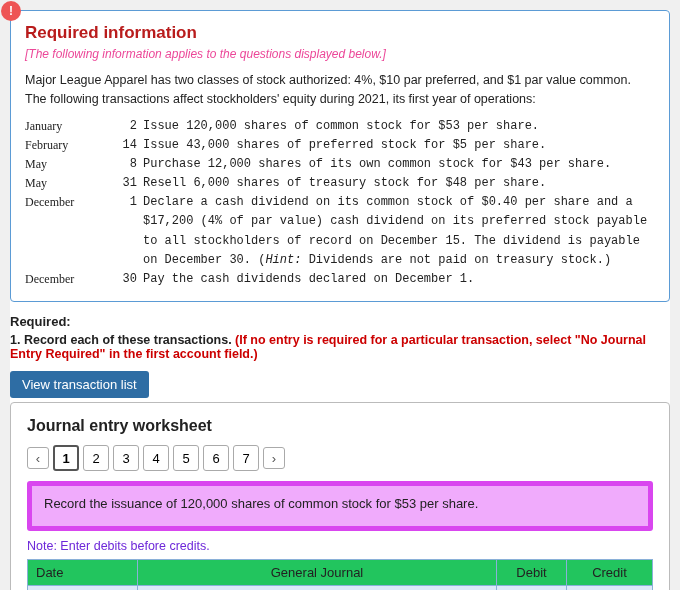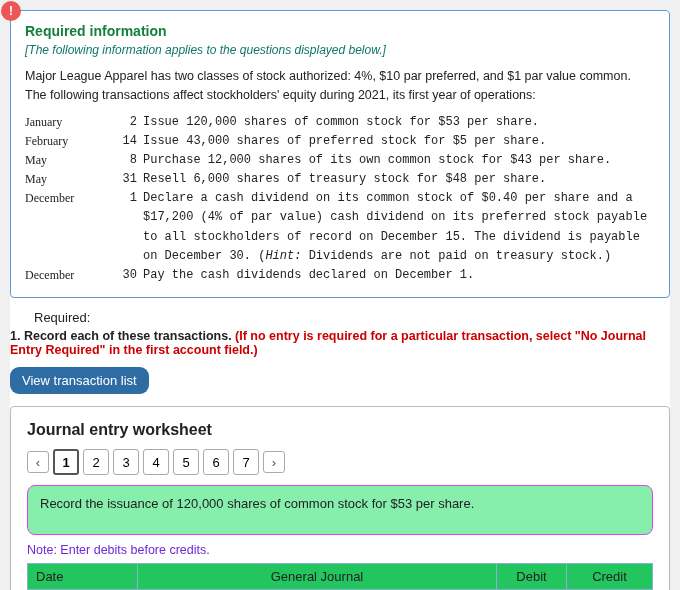--- a/index.html
+++ b/index.html
@@ -34,27 +34,27 @@
       border-radius: 50%;
       width: 20px;
       height: 20px;
       display: flex;
       align-items: center;
       justify-content: center;
       font-weight: bold;
       font-size: 12px;
     }
     .info-title {
-      color: #15803d;
-      font-weight: bold;
-      font-size: 14px;
+      color: #b91c1c;
+      font-weight: bold;
+      font-size: 17px;
       margin-bottom: 4px;
     }
     .info-subtitle {
-      color: #0f766e;
+      color: #ec4899;
       font-style: italic;
       font-size: 12px;
       margin-bottom: 10px;
     }
     .info-body {
       font-size: 12.5px;
       line-height: 1.5;
       margin-bottom: 8px;
     }
     .transactions-table {
@@ -79,42 +79,41 @@
     .trans-col-desc {
       flex: 1;
     }
 
     
     .required-section {
       margin-bottom: 10px;
       font-size: 13px;
     }
     .required-title {
-      font-weight: normal;
+      font-weight: bold;
       margin-bottom: 4px;
-      margin-left: 24px;
     }
     .required-note {
       font-size: 12.5px;
     }
     .required-note .highlight {
       color: #c00;
       font-weight: bold;
     }
 
     
     .btn-transaction {
       background: #2e6da4;
       color: #fff;
       border: none;
-      border-radius: 9px;
+      border-radius: 3px;
       padding: 6px 12px;
       font-size: 13px;
       cursor: pointer;
-      margin-bottom: 12px;
+      margin-bottom: 4px;
     }
 
     
     .worksheet-box {
       border: 1px solid #bbb;
       border-radius: 4px;
       padding: 14px 16px;
     }
     .worksheet-title {
       font-size: 16px;
@@ -155,26 +154,26 @@
       background: #fff;
     }
     .tab-btn.active {
       background: #fff;
       border: 2px solid #555;
       font-weight: bold;
     }
 
     
     .desc-box {
-      border: 1px solid #d946ef;
-      border-radius: 8px;
+      border: 5px solid #d946ef;
+      border-radius: 3px;
       padding: 10px 12px;
       font-size: 13px;
       margin-bottom: 8px;
-      background: #86efac;
+      background: #f0abfc;
       min-height: 50px;
     }
 
     
     .note-text {
       color: #6d28d9;
       font-size: 12.5px;
       margin-bottom: 6px;
     }
 

